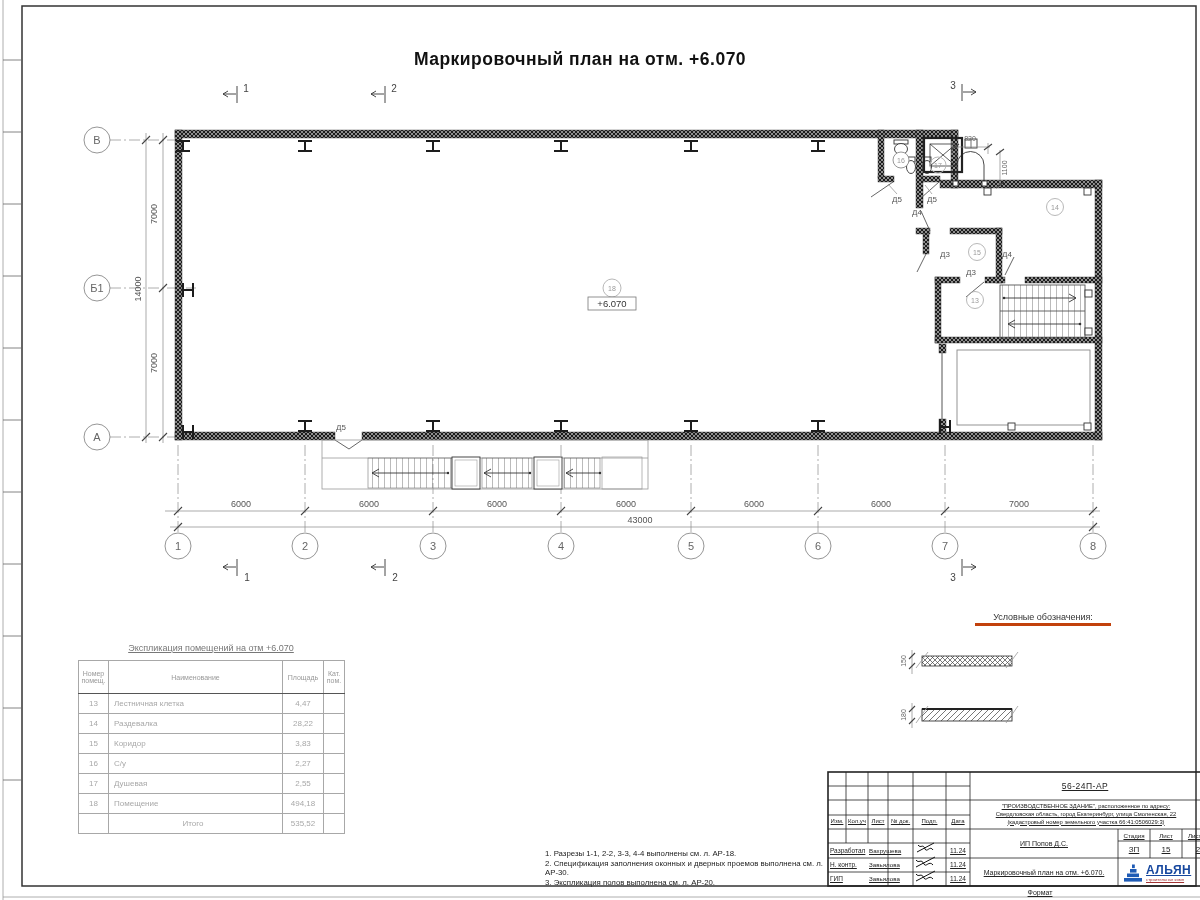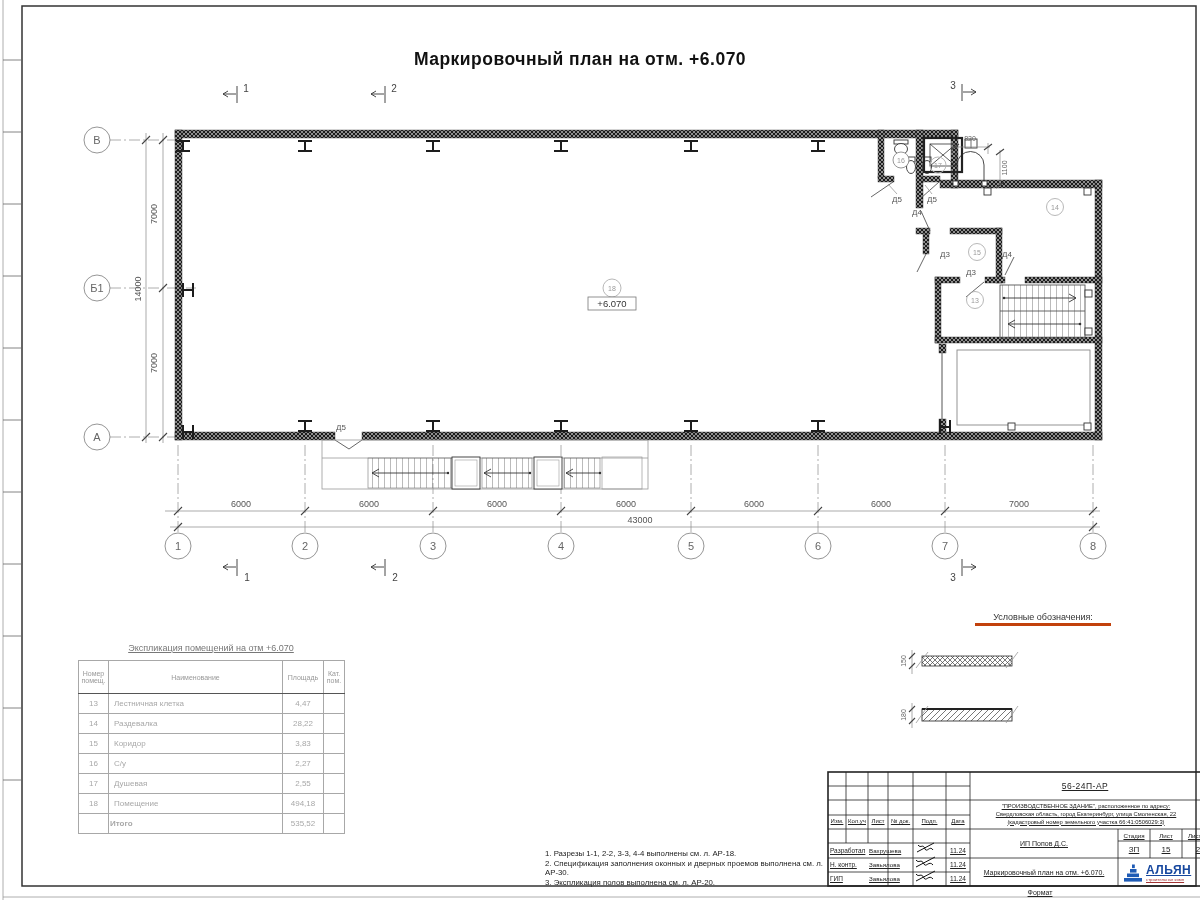--- a/index.html
+++ b/index.html
@@ -40,21 +40,21 @@
   .legend-text{width:175px;font-size:8px;line-height:11px;color:#3a3a3a;white-space:pre-line;}
   .rt-wrap{left:78px;top:643px;width:266px;}
   .rt-title{text-align:center;font-size:9px;color:#777;text-decoration:underline;margin-bottom:7px;}
   table.rt{border-collapse:collapse;width:266px;table-layout:fixed;border:1.3px solid #555;}
   table.rt th,table.rt td{border:.7px solid #a8a8a8;overflow:hidden;}
   table.rt th{font-size:7px;font-weight:normal;color:#999;white-space:pre-line;height:30px;
               border-bottom:1.3px solid #555;}
   table.rt td{font-size:8px;color:#a8a8a8;height:17px;text-align:center;}
   table.rt td.nm{text-align:left;padding-left:5px;}
   table.rt tr.tot td{border-top:1.2px solid #666;}
-  table.rt td.itg{text-align:left;padding-right:6px;font-weight:bold;}
+  table.rt td.itg{text-align:center;padding-right:6px;}
   .notes{left:545px;top:849px;width:300px;font-size:7.8px;line-height:9.6px;color:#222;}
   .tbt{position:absolute;font-size:6.5px;color:#222;text-decoration:underline;}
   .ctr{text-align:center;}
 </style>
 </head>
 <body>
 
 <div class="page">
 
 <svg width="1200" height="900" viewBox="0 0 1200 900">

